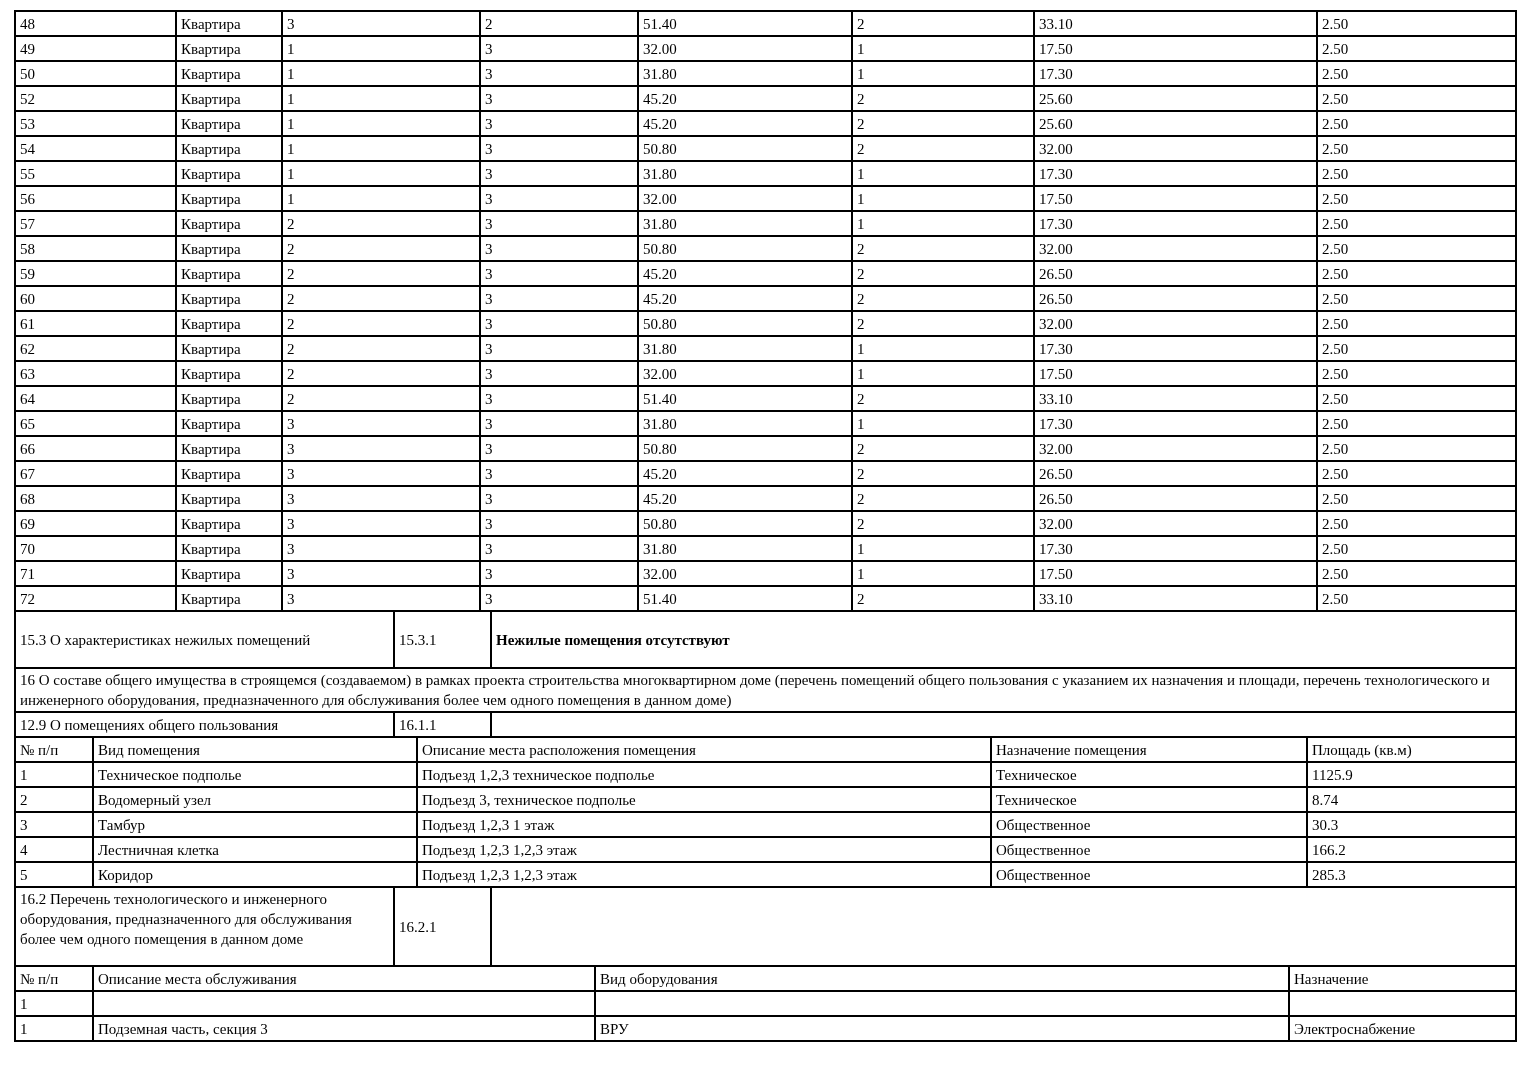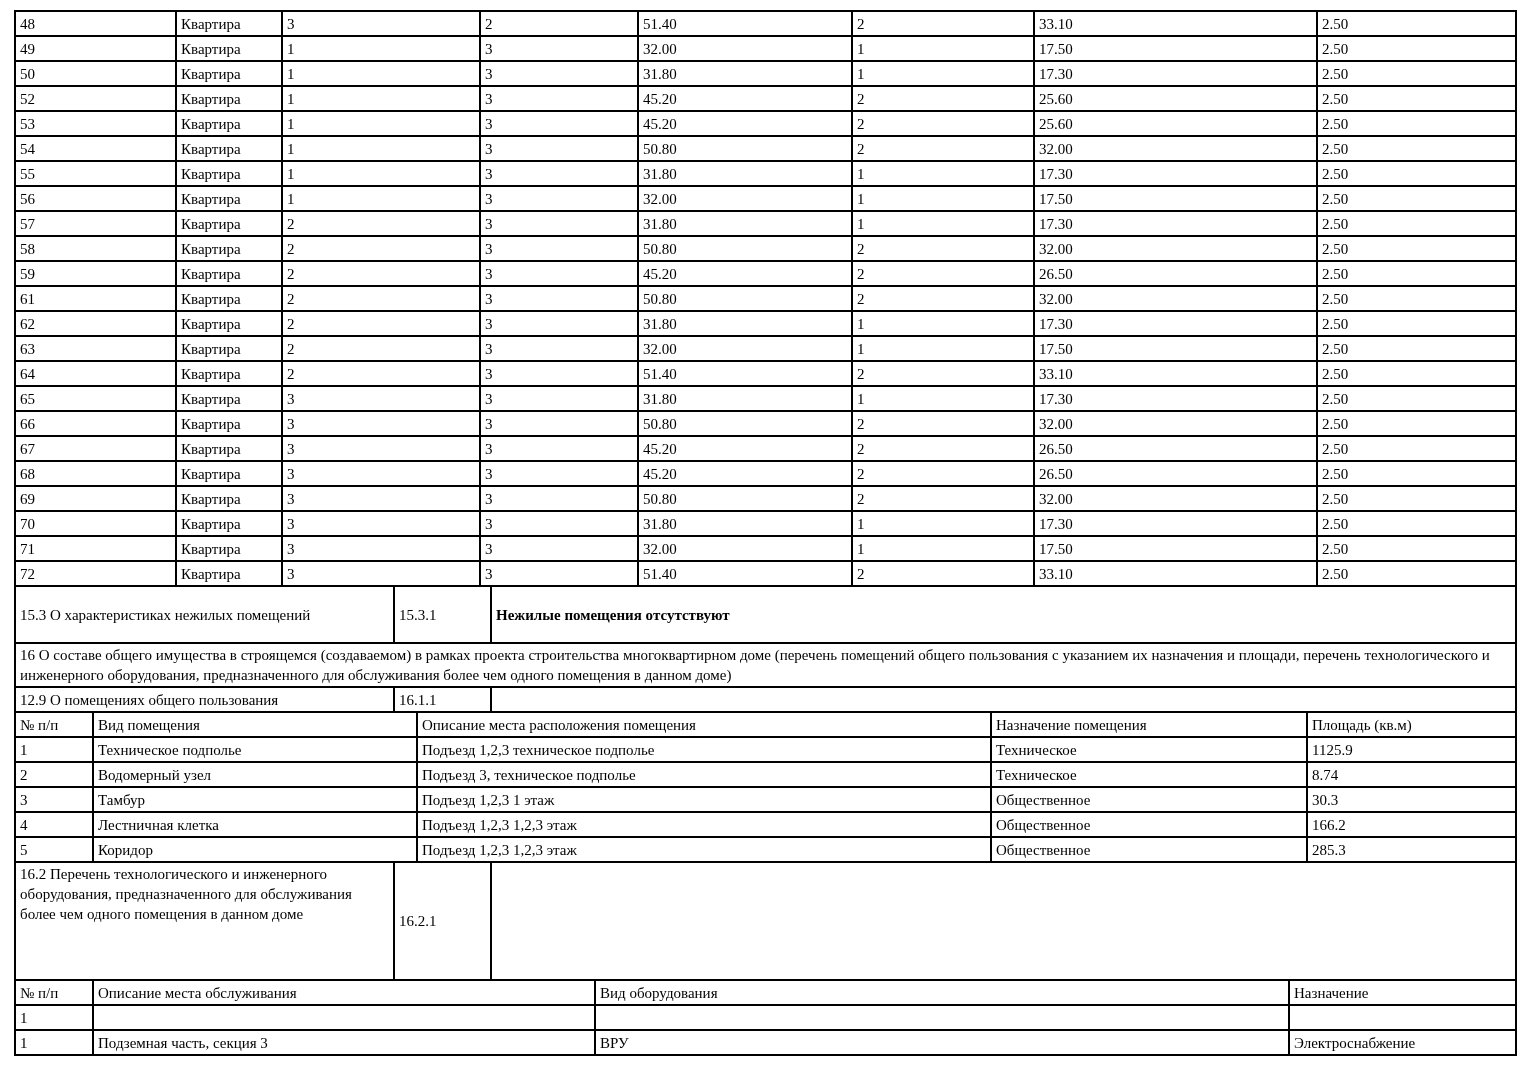--- a/index.html
+++ b/index.html
@@ -28,21 +28,21 @@
     padding: 1px 4px;
     vertical-align: middle;
     text-align: left;
     font-weight: normal;
     overflow: hidden;
     line-height: 20px;
   }
   tr.row-25 { height: 25px; }
   tr.row-44 { height: 57px; }
   tr.row-42 { height: 42px; }
-  tr.row-107 { height: 118px; }
+  tr.row-107 { height: 79px; }
   .v-top { vertical-align: top; }
   .bold { font-weight: bold; margin-left: 44px; }
 </style>
 </head>
 <body>
 
 <div class="page">
 
   <table>
     <colgroup>
@@ -160,20 +160,30 @@
           <td>59</td>
           <td>Квартира</td>
           <td>2</td>
           <td>3</td>
           <td>45.20</td>
           <td>2</td>
           <td>26.50</td>
           <td>2.50</td>
         </tr>
         <tr class="row-25">
+          <td>60</td>
+          <td>Квартира</td>
+          <td>2</td>
+          <td>3</td>
+          <td>45.20</td>
+          <td>2</td>
+          <td>26.50</td>
+          <td>2.50</td>
+        </tr>
+        <tr class="row-25">
           <td>61</td>
           <td>Квартира</td>
           <td>2</td>
           <td>3</td>
           <td>50.80</td>
           <td>2</td>
           <td>32.00</td>
           <td>2.50</td>
         </tr>
         <tr class="row-25">

